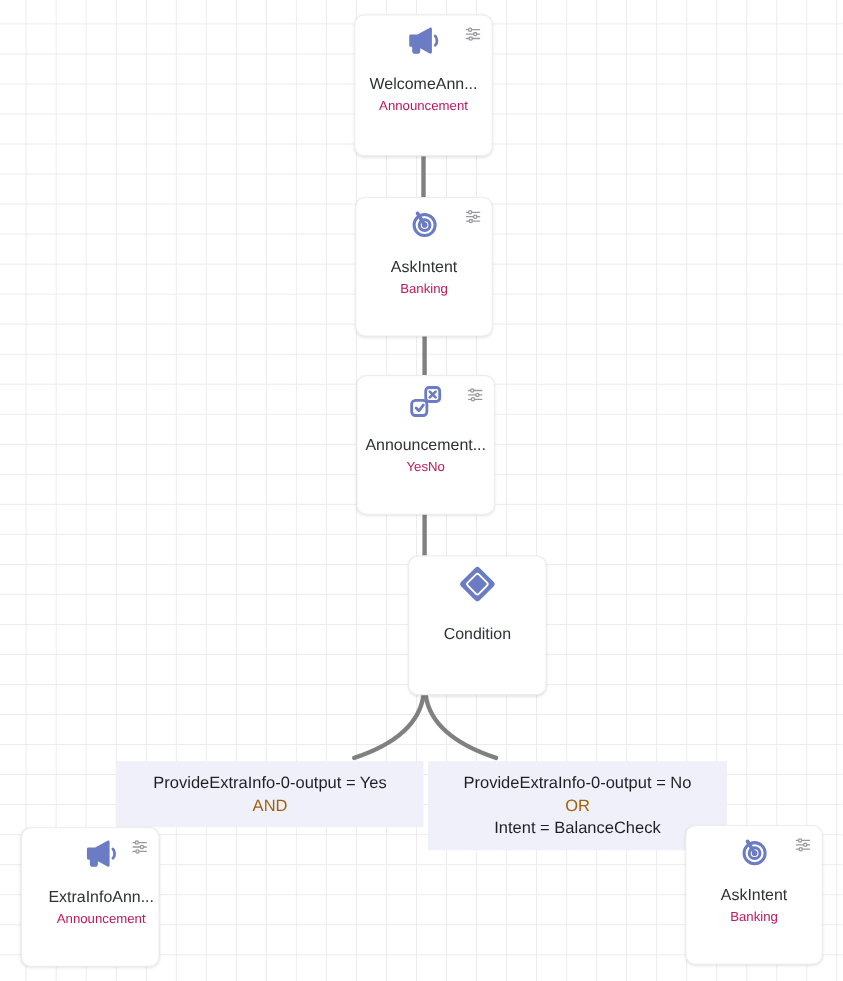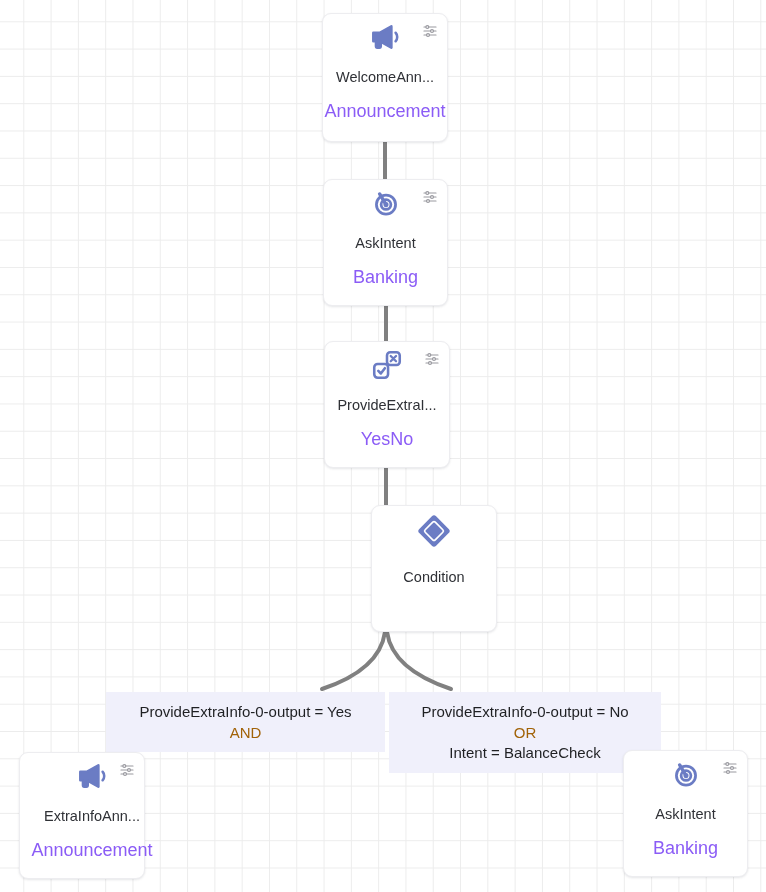--- a/index.html
+++ b/index.html
@@ -68,25 +68,25 @@
     font-size: 14.5px;
     color: #2f3136;
     line-height: 1.25;
     text-align: center;
     max-width: 118px;
     white-space: nowrap;
     overflow: hidden;
   }
 
   .node .node-subtitle {
-    font-size: 18px;
-    color: #8b5cf6;
+    font-size: 12px;
+    color: #be185d;
     line-height: 1.3;
     text-align: center;
-    margin-top: 14px;
+    margin-top: 3px;
   }
 
   .node.no-sub .node-icon { margin-bottom: 18px; }
 
   
   .cond-label {
     position: absolute;
     background: #f0f0fb;
     color: #1f2023;
     font-size: 15px;
@@ -177,21 +177,21 @@
       </svg>
     </span>
     <span class="node-icon">
       <svg viewBox="0 0 32 32" width="34" height="34" fill="none" stroke="#6b7cc4" stroke-width="2.4" stroke-linecap="round" stroke-linejoin="round">
         <rect x="16" y="4" width="12" height="12" rx="3"></rect>
         <path d="M19.5 7.5 L24.5 12.5 M24.5 7.5 L19.5 12.5" stroke-width="2.2"></path>
         <rect x="4" y="15" width="13" height="13" rx="3.2" fill="#ffffff"></rect>
         <path d="M7.8 21.5 L10.2 24 L14 19" stroke-width="2.4"></path>
       </svg>
     </span>
-    <div class="node-title">ProvideExtraI...</div>
+    <div class="node-title">Announcement...</div>
     <div class="node-subtitle">YesNo</div>
   </div>
 
   <div class="node no-sub" style="left:323px; top:505px; width:126px; height:127px;margin-left:48px;">
     <span class="node-icon">
       <svg viewBox="0 0 32 32" width="38" height="38" fill="none">
         <rect x="6" y="6" width="20" height="20" rx="2.5" transform="rotate(45 16 16)" fill="#6b7cc4"></rect>
         <rect x="10" y="10" width="12" height="12" rx="1.5" transform="rotate(45 16 16)" fill="none" stroke="#ffffff" stroke-width="1.4"></rect>
       </svg>
     </span>

